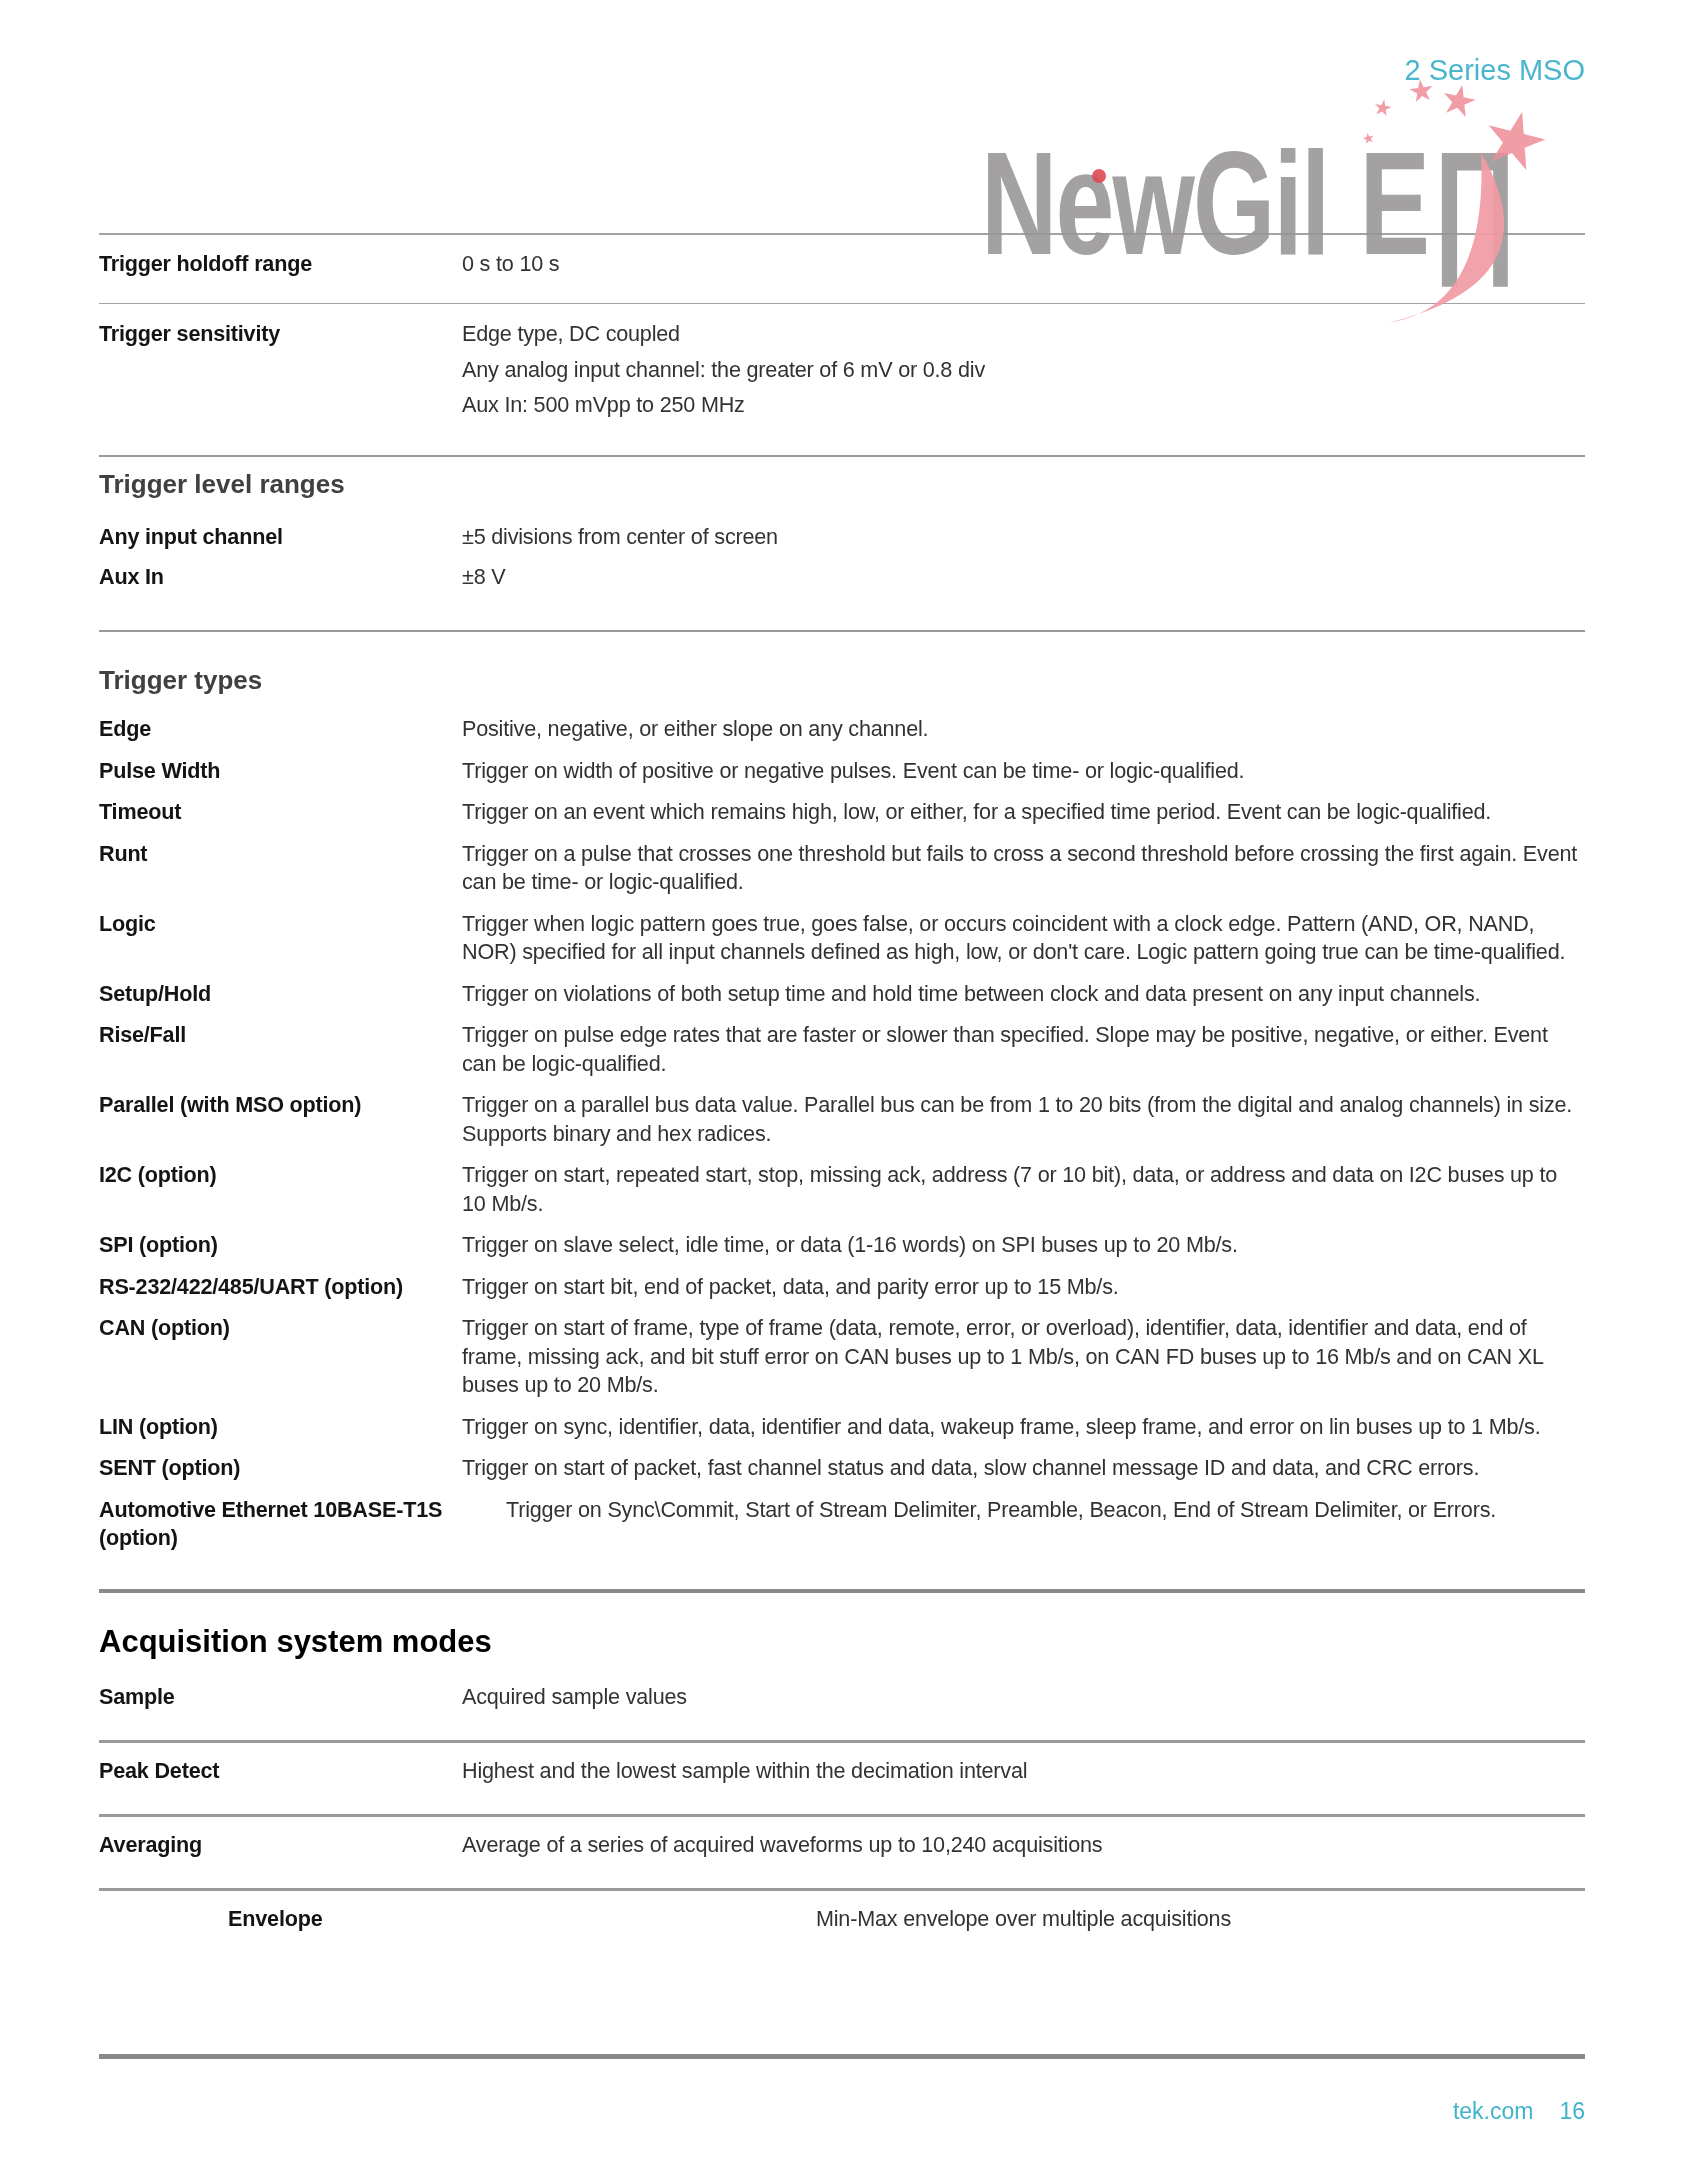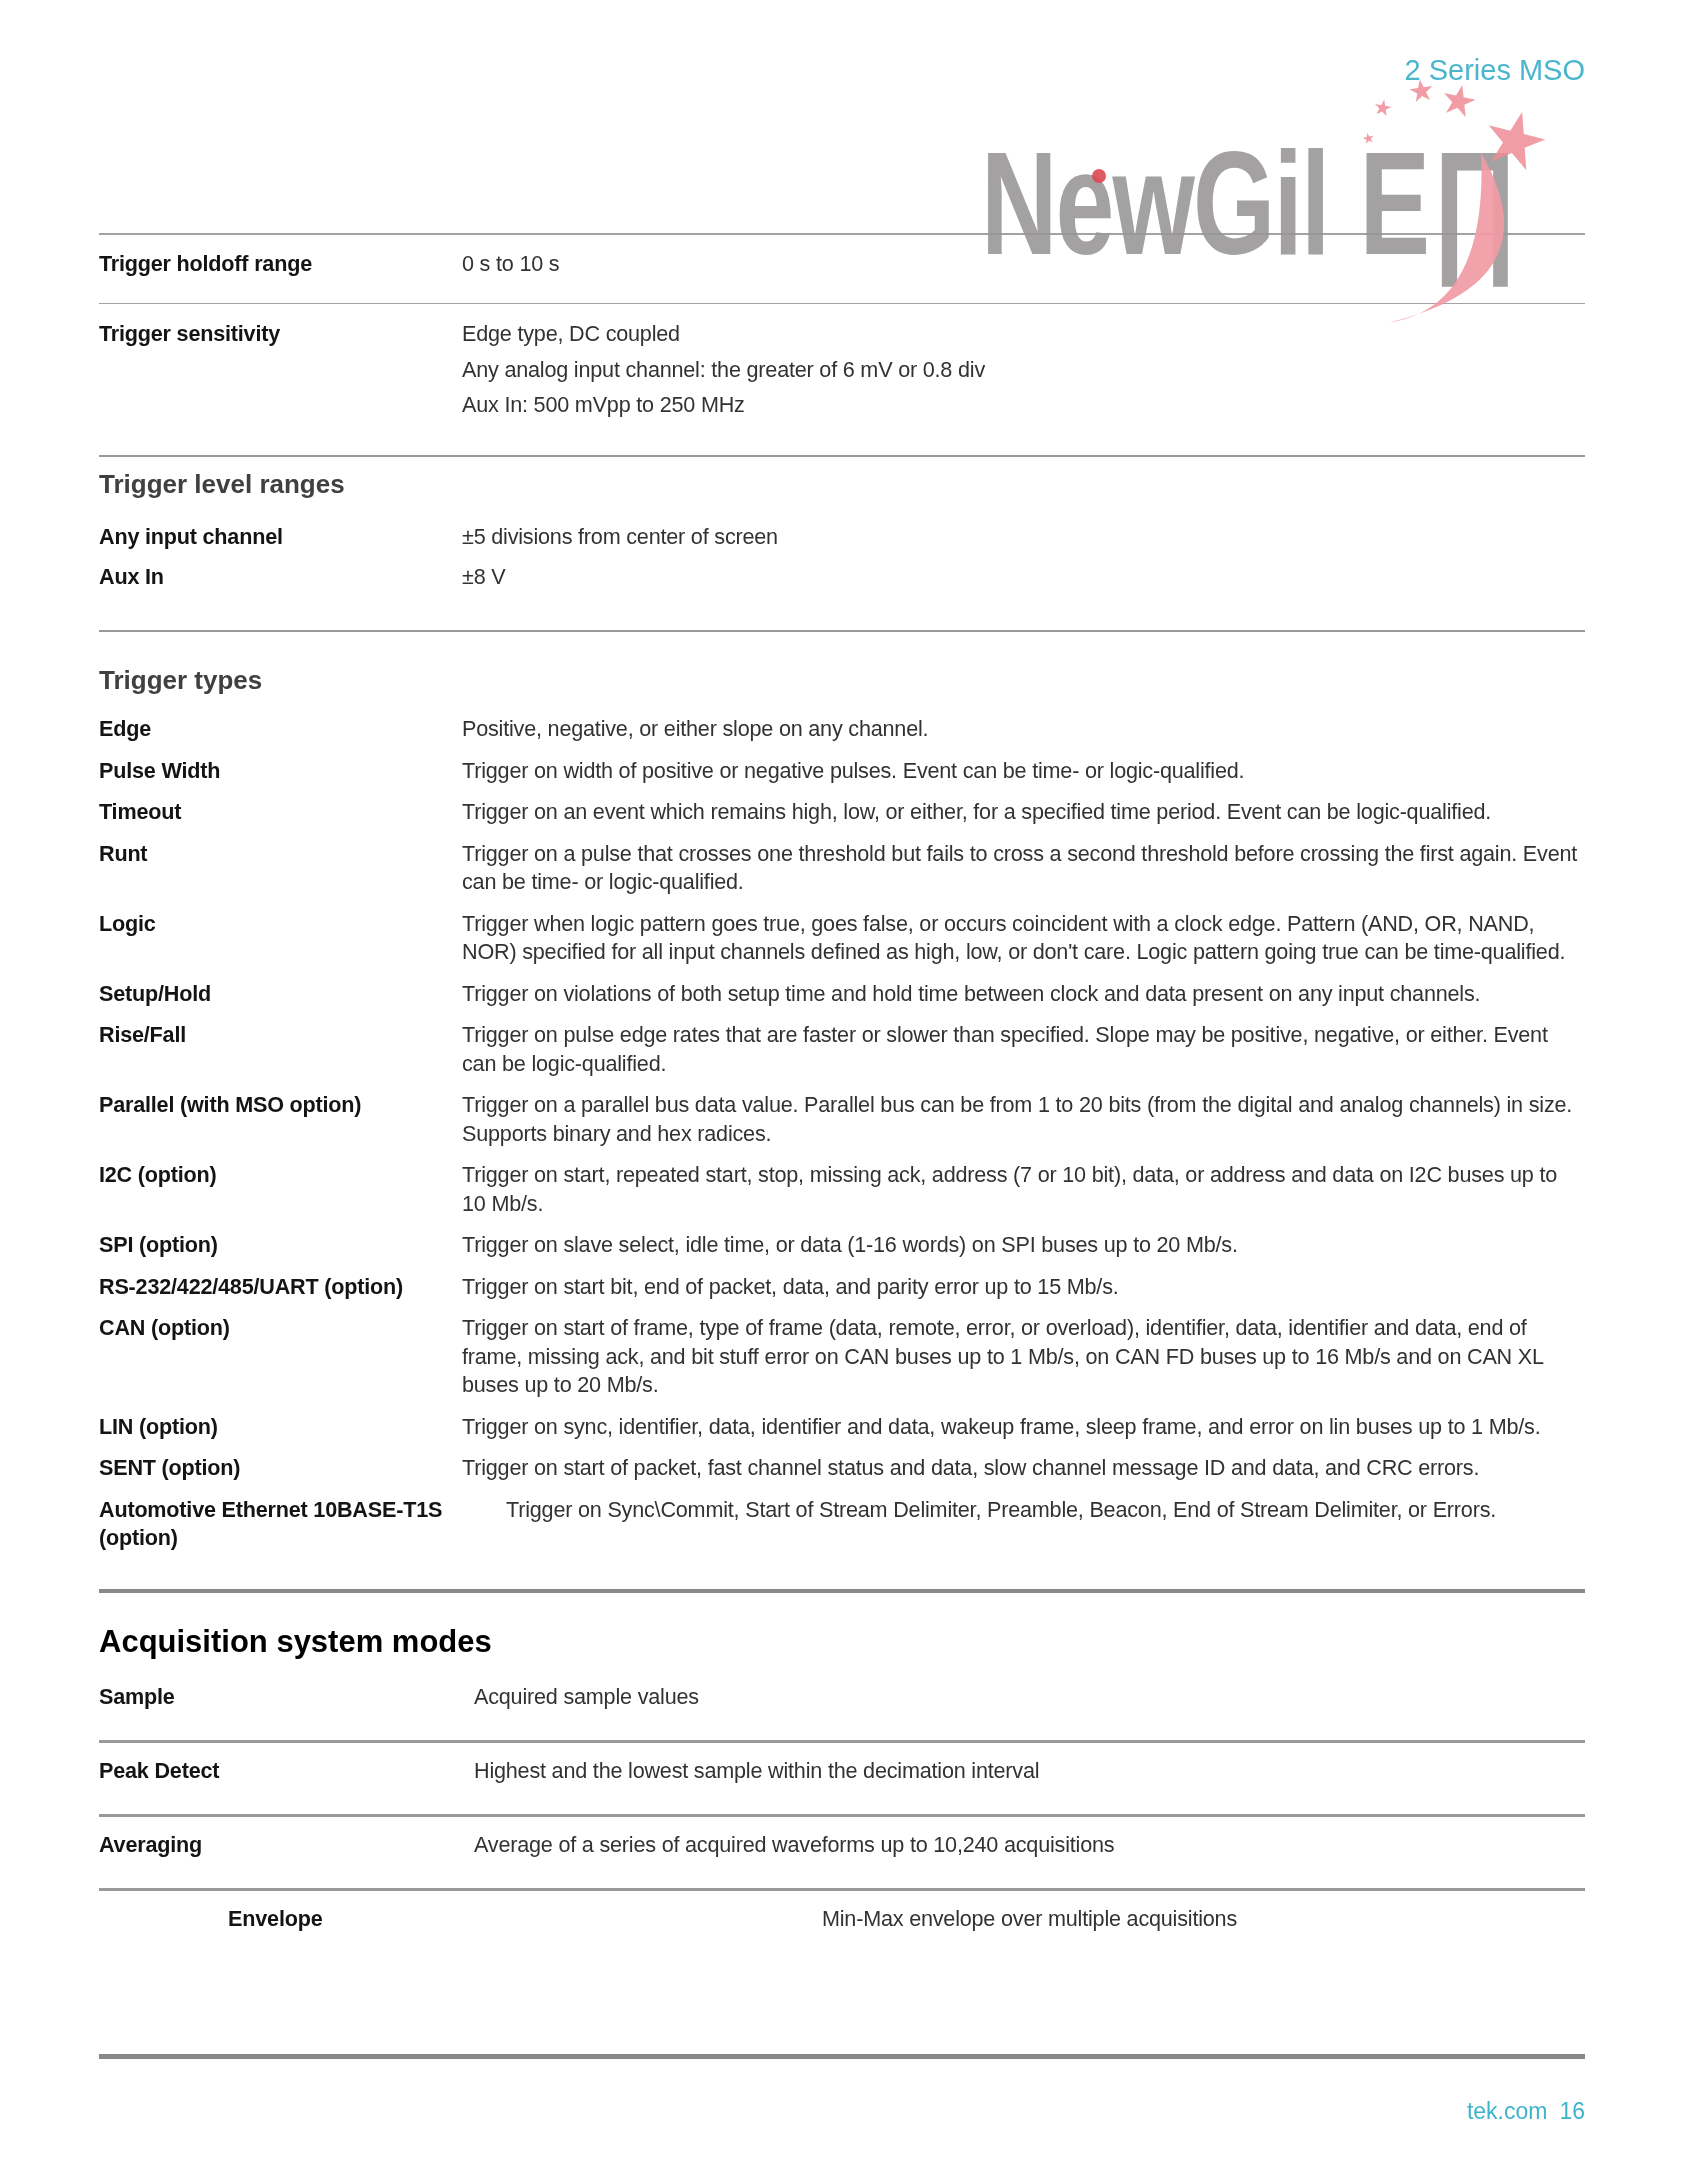--- a/index.html
+++ b/index.html
@@ -43,25 +43,25 @@
   .r-top1{padding:15.6px 0 24px;}
   .r-top2{padding:15.6px 0 35px;}
   .h2{font-size:26px;line-height:31px;font-weight:bold;color:#404040;}
   .h2.tlr{margin:12px 0 22.5px;}
   .h2.tt{margin:33px 0 19px;}
   .lvl-row{margin-bottom:12px;}
   .lvl-row.last{margin-bottom:0;padding-bottom:38px;}
   .tt-row{margin-bottom:13px;}
   .tt-row.last{margin-bottom:0;padding-bottom:36px;gap:44px;}
   .h1{font-size:31px;line-height:36px;font-weight:bold;color:#000000;margin:31px 0 8.6px;}
-  .acq-row{padding:14px 0 29px;gap:12px;}
+  .acq-row{padding:14px 0 29px;}
   .acq-row.last{padding-bottom:121px;text-align:center;}
   
   .footer{margin-top:39px;text-align:right;font-size:23px;color:#3fb3cc;position:relative;z-index:1;}
-  .pagenum{margin-left:12px;text-align:right;}
+  .pagenum{margin-left:26px;text-align:right;}
 </style>
 </head>
 <body>
 
 <div class="page">
 
   <div class="watermark">
     <div class="wm-text"><span>NewGil</span><span class="wm-suffix">E∏</span></div>
     <span class="wm-dot"></span>
     <span class="wm-star s1">★</span>

